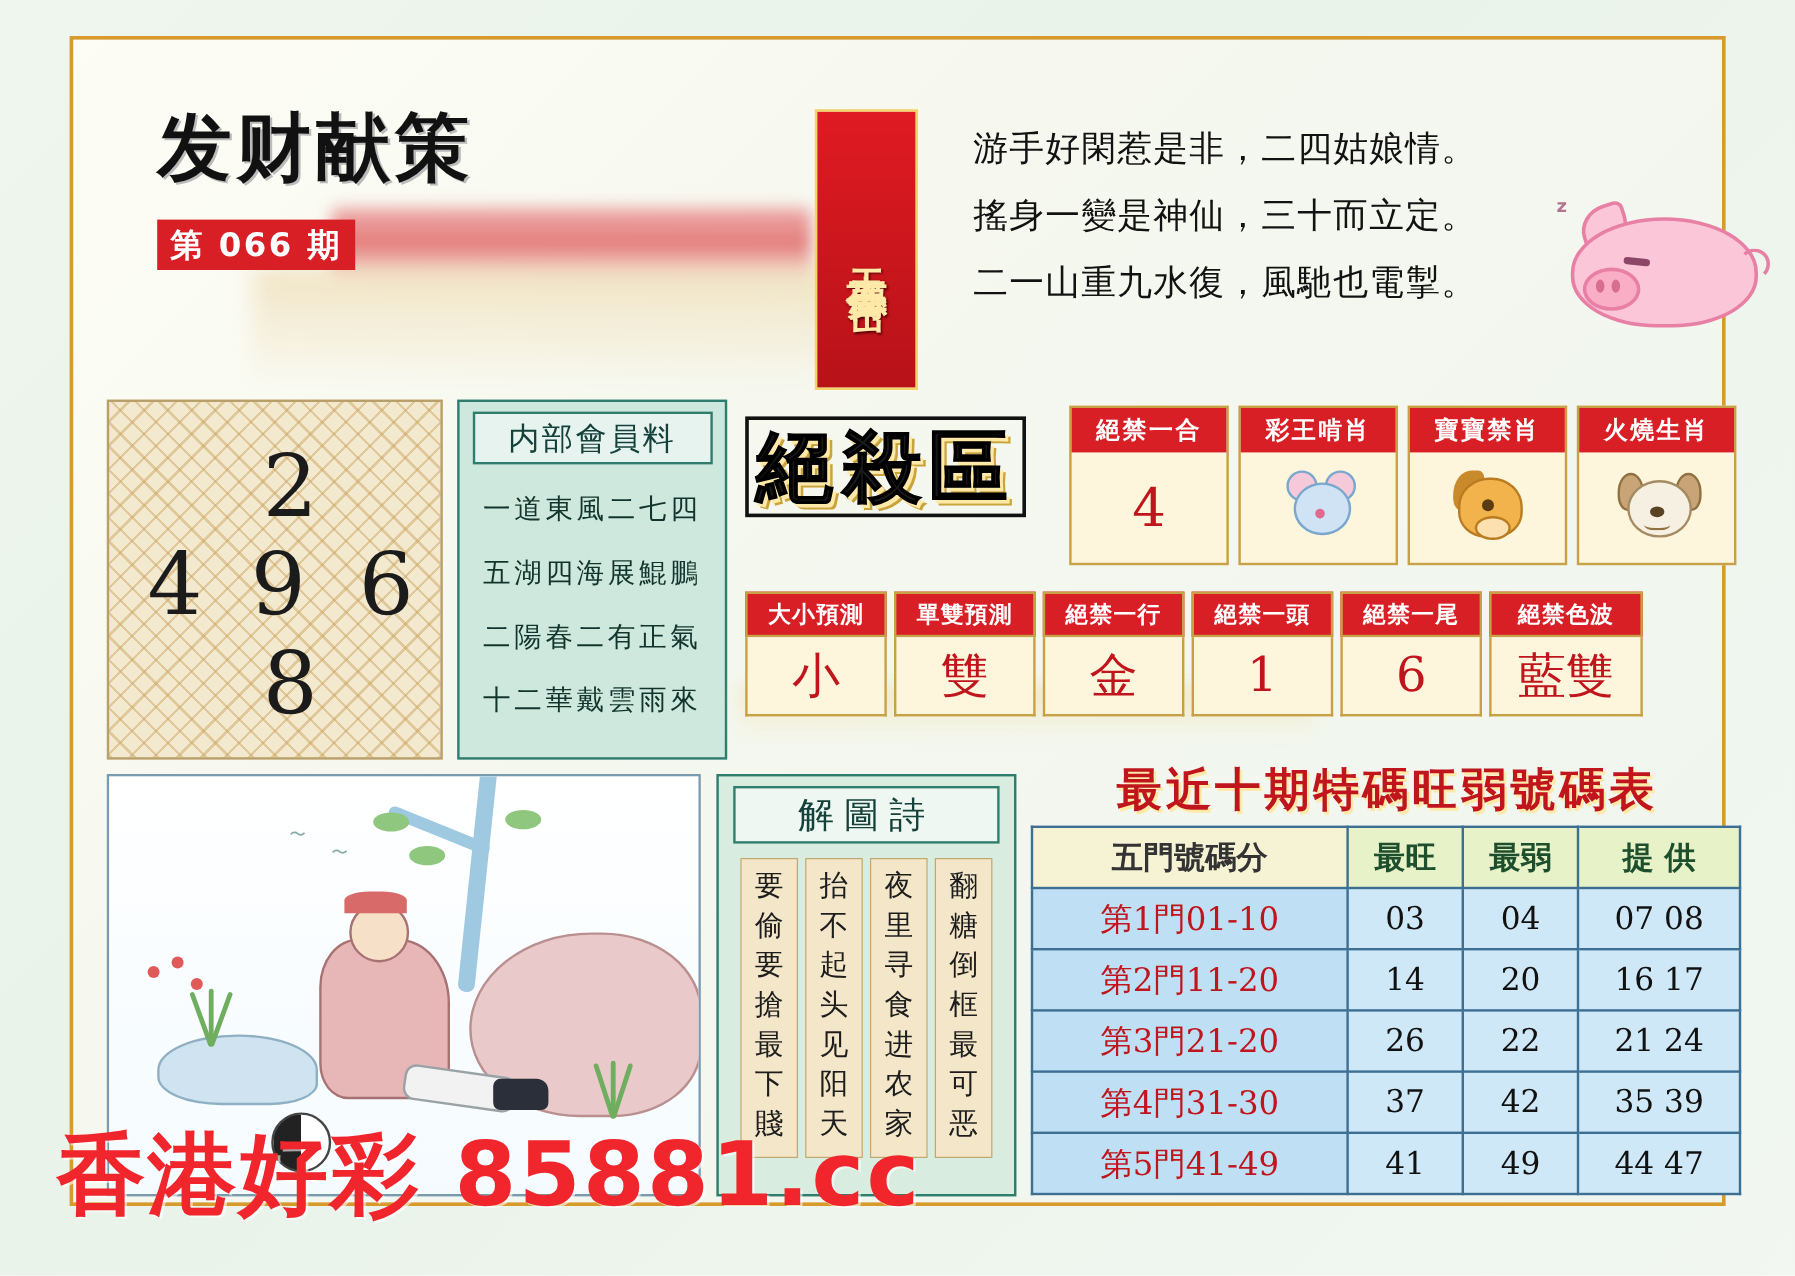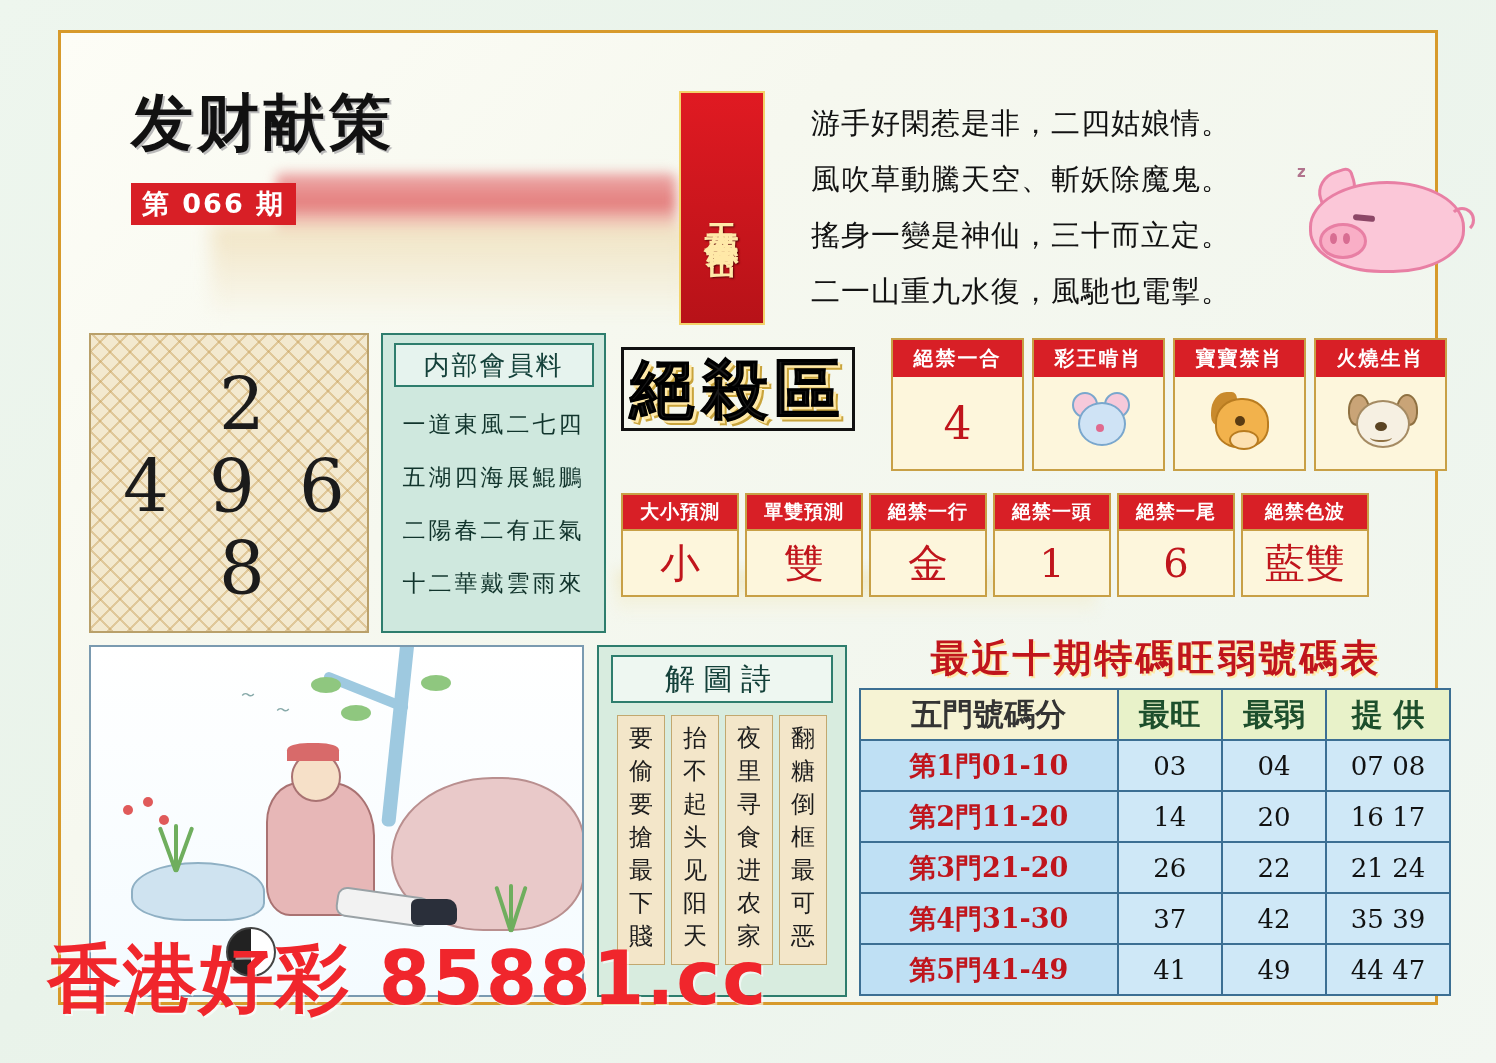--- a/index.html
+++ b/index.html
@@ -183,23 +183,23 @@
   .tbl-title{
     position:absolute;left:800px;top:600px;width:590px;text-align:center;
     font-family:"DejaVu Serif","Liberation Serif",serif;font-size:38px;font-weight:bold;color:#c0151c;
     letter-spacing:3px;text-shadow:2px 2px 0 #ffe9a8;
   }
   table.lt{
     position:absolute;left:798px;top:655px;width:592px;border-collapse:collapse;
     font-family:"DejaVu Serif","Liberation Serif",serif;
   }
   table.lt th,table.lt td{border:2px solid #3c6f93;text-align:center;height:47px;}
-  table.lt th{background:#e8f2c9;color:#1d4f2c;font-size:31px;margin-left:36px;}
+  table.lt th{background:#e8f2c9;color:#1d4f2c;font-size:26px;margin-left:36px;}
   table.lt th.k{background:#f6f3d4;color:#333;}
-  table.lt td.m{background:#bfe0f4;color:#c0151c;font-size:27px;font-weight:bold;}
+  table.lt td.m{background:#bfe0f4;color:#c0151c;font-size:27px;font-weight:normal;}
   table.lt td{background:#cfe8f7;color:#111;font-size:26px;}
 
   
   .wm{
     position:absolute;left:18px;top:930px;font-size:74px;font-weight:bold;
     color:#f0262c;font-family:"DejaVu Sans","Liberation Sans",sans-serif;
     letter-spacing:2px;text-shadow:2px 2px 0 rgba(255,255,255,.6);white-space:nowrap;margin-left:29px;
   }
 </style>
 </head>
@@ -211,21 +211,20 @@
   <div class="smear"></div>
   <div class="smear2"></div>
   <div class="issue">第 066 期</div>
 
   <div class="redbanner">
     <span>天書傳密</span>
   </div>
 
   <div class="poem">
     <div>游手好閑惹是非，二四姑娘情。</div>
-    <div>風吹草動騰天空、斬妖除魔鬼。</div>
     <div>搖身一變是神仙，三十而立定。</div>
     <div>二一山重九水復，風馳也電掣。</div>
   </div>
 
   <div class="pig">
     <div class="zzz">z</div>
     <div class="ear"></div>
       <div class="body"></div>
       <div class="snout"></div>
     <div class="nos1"></div>

